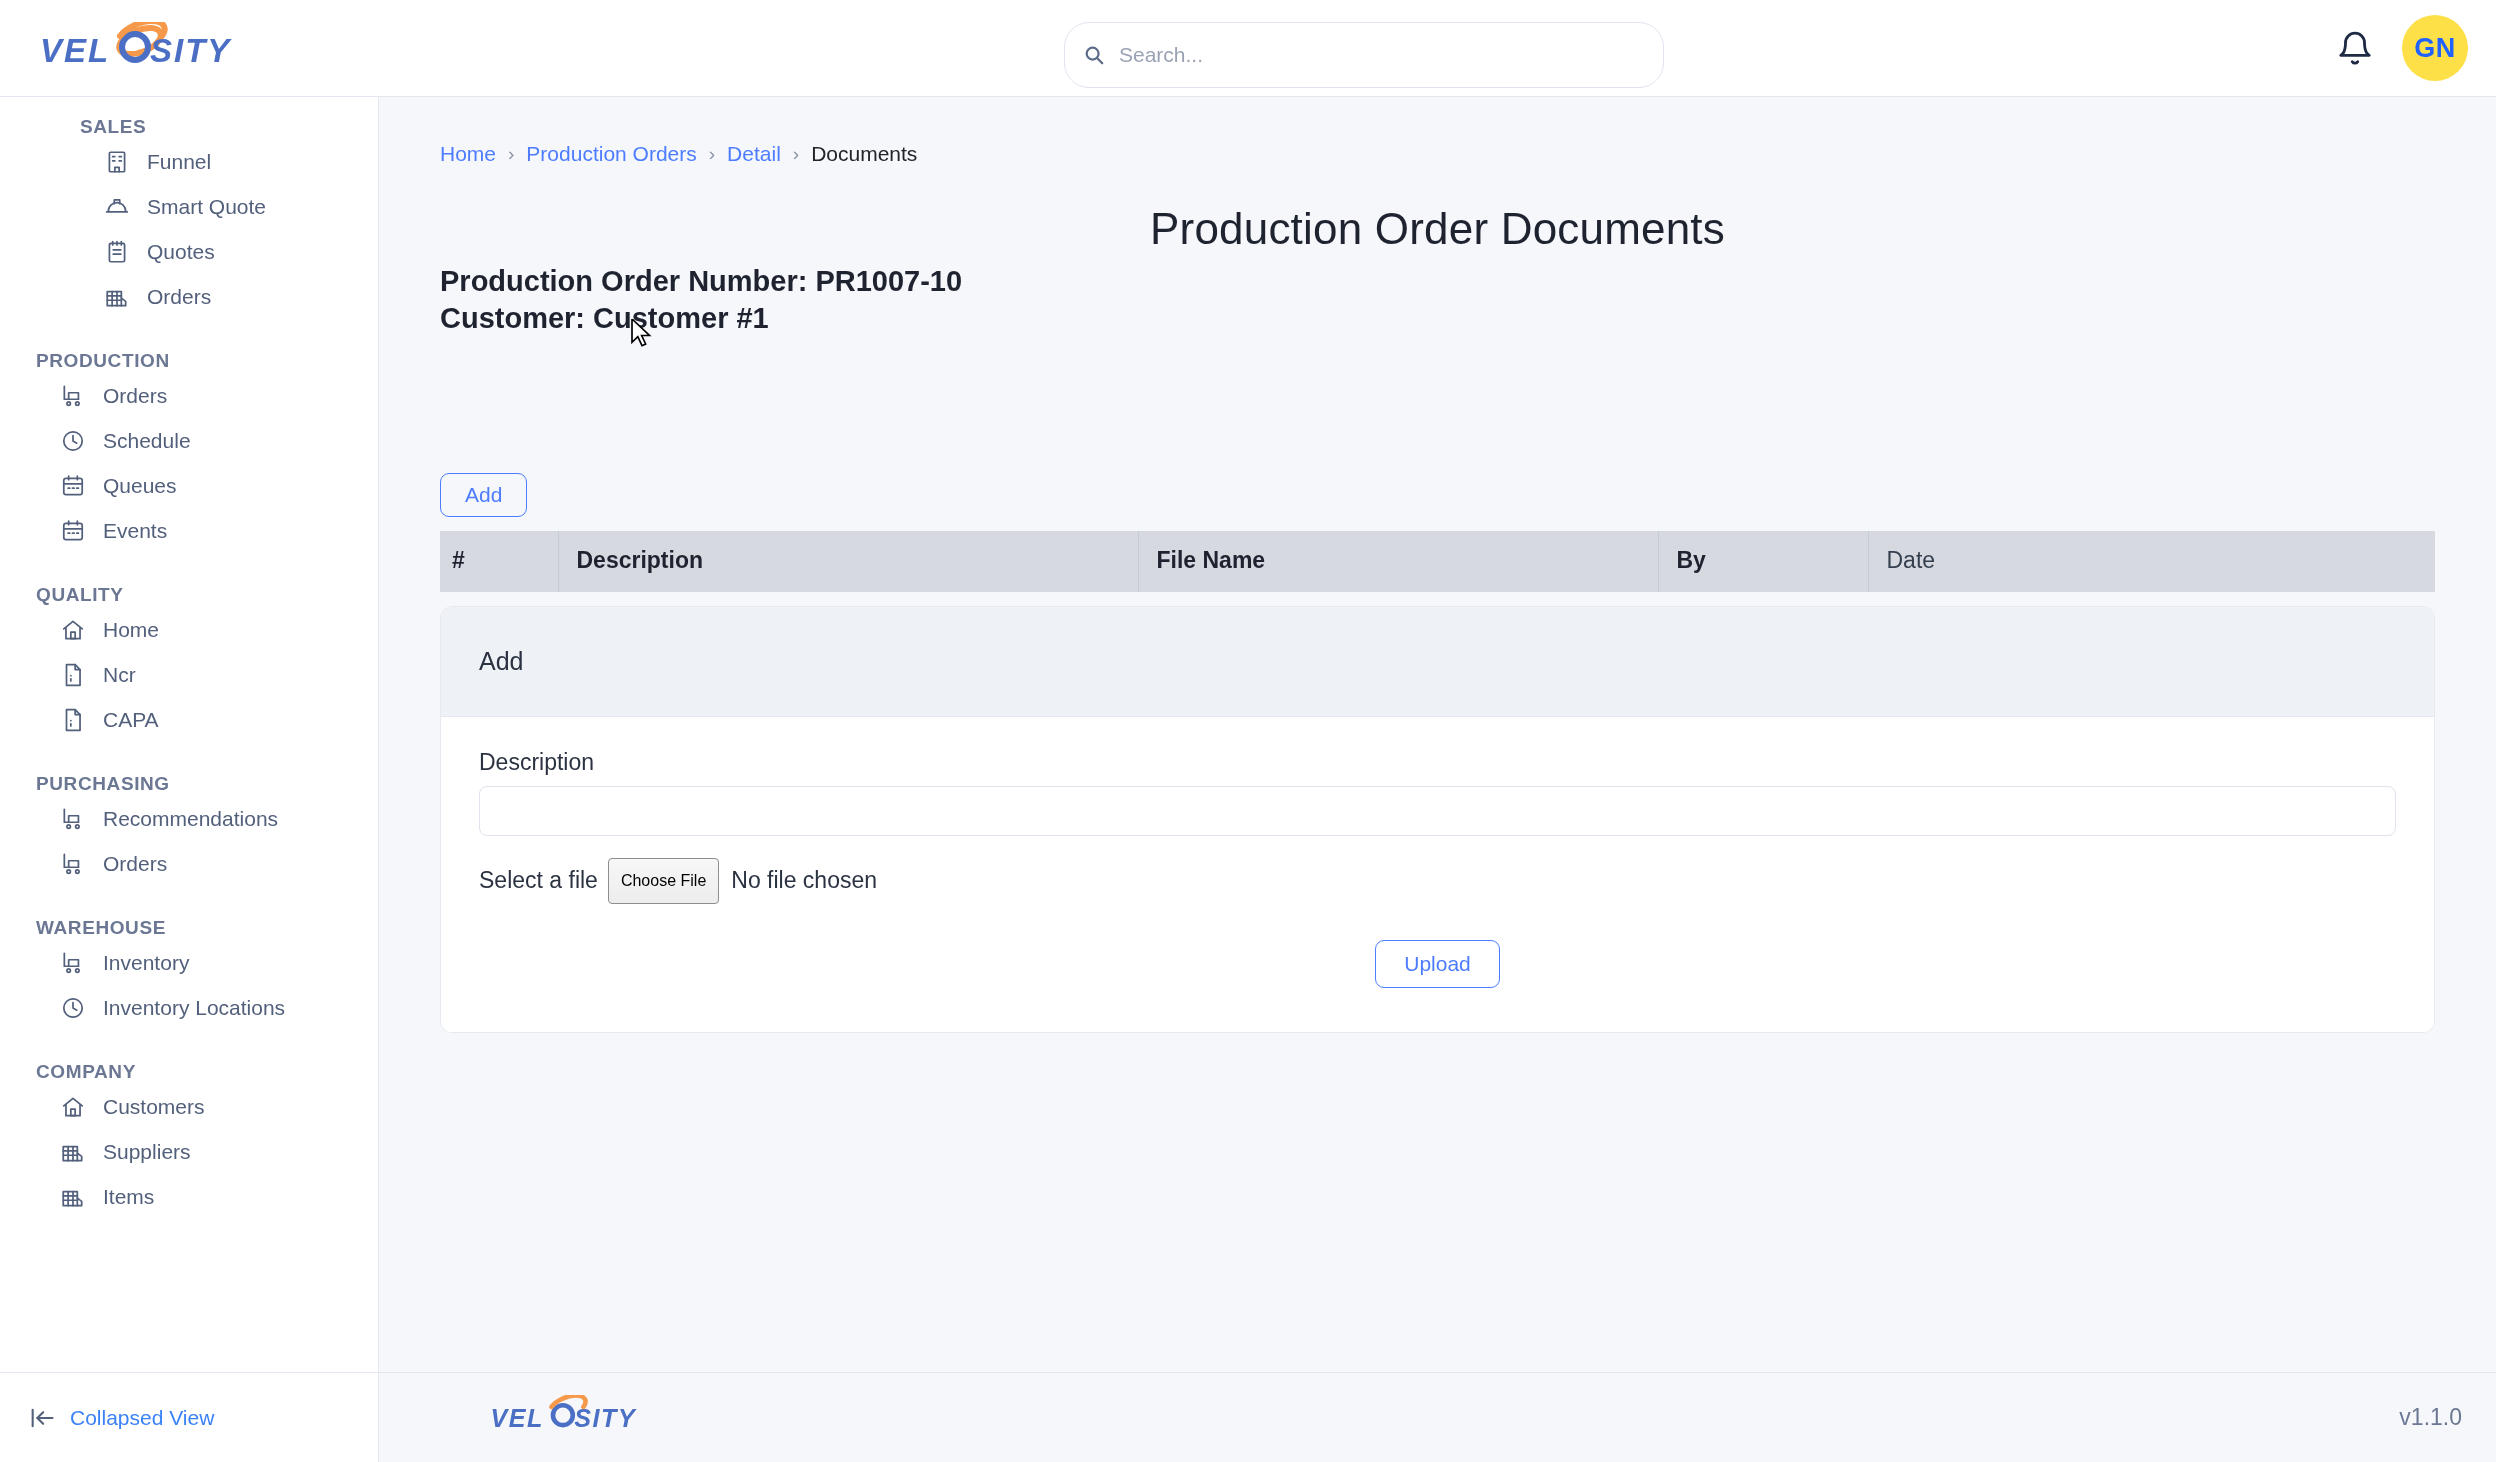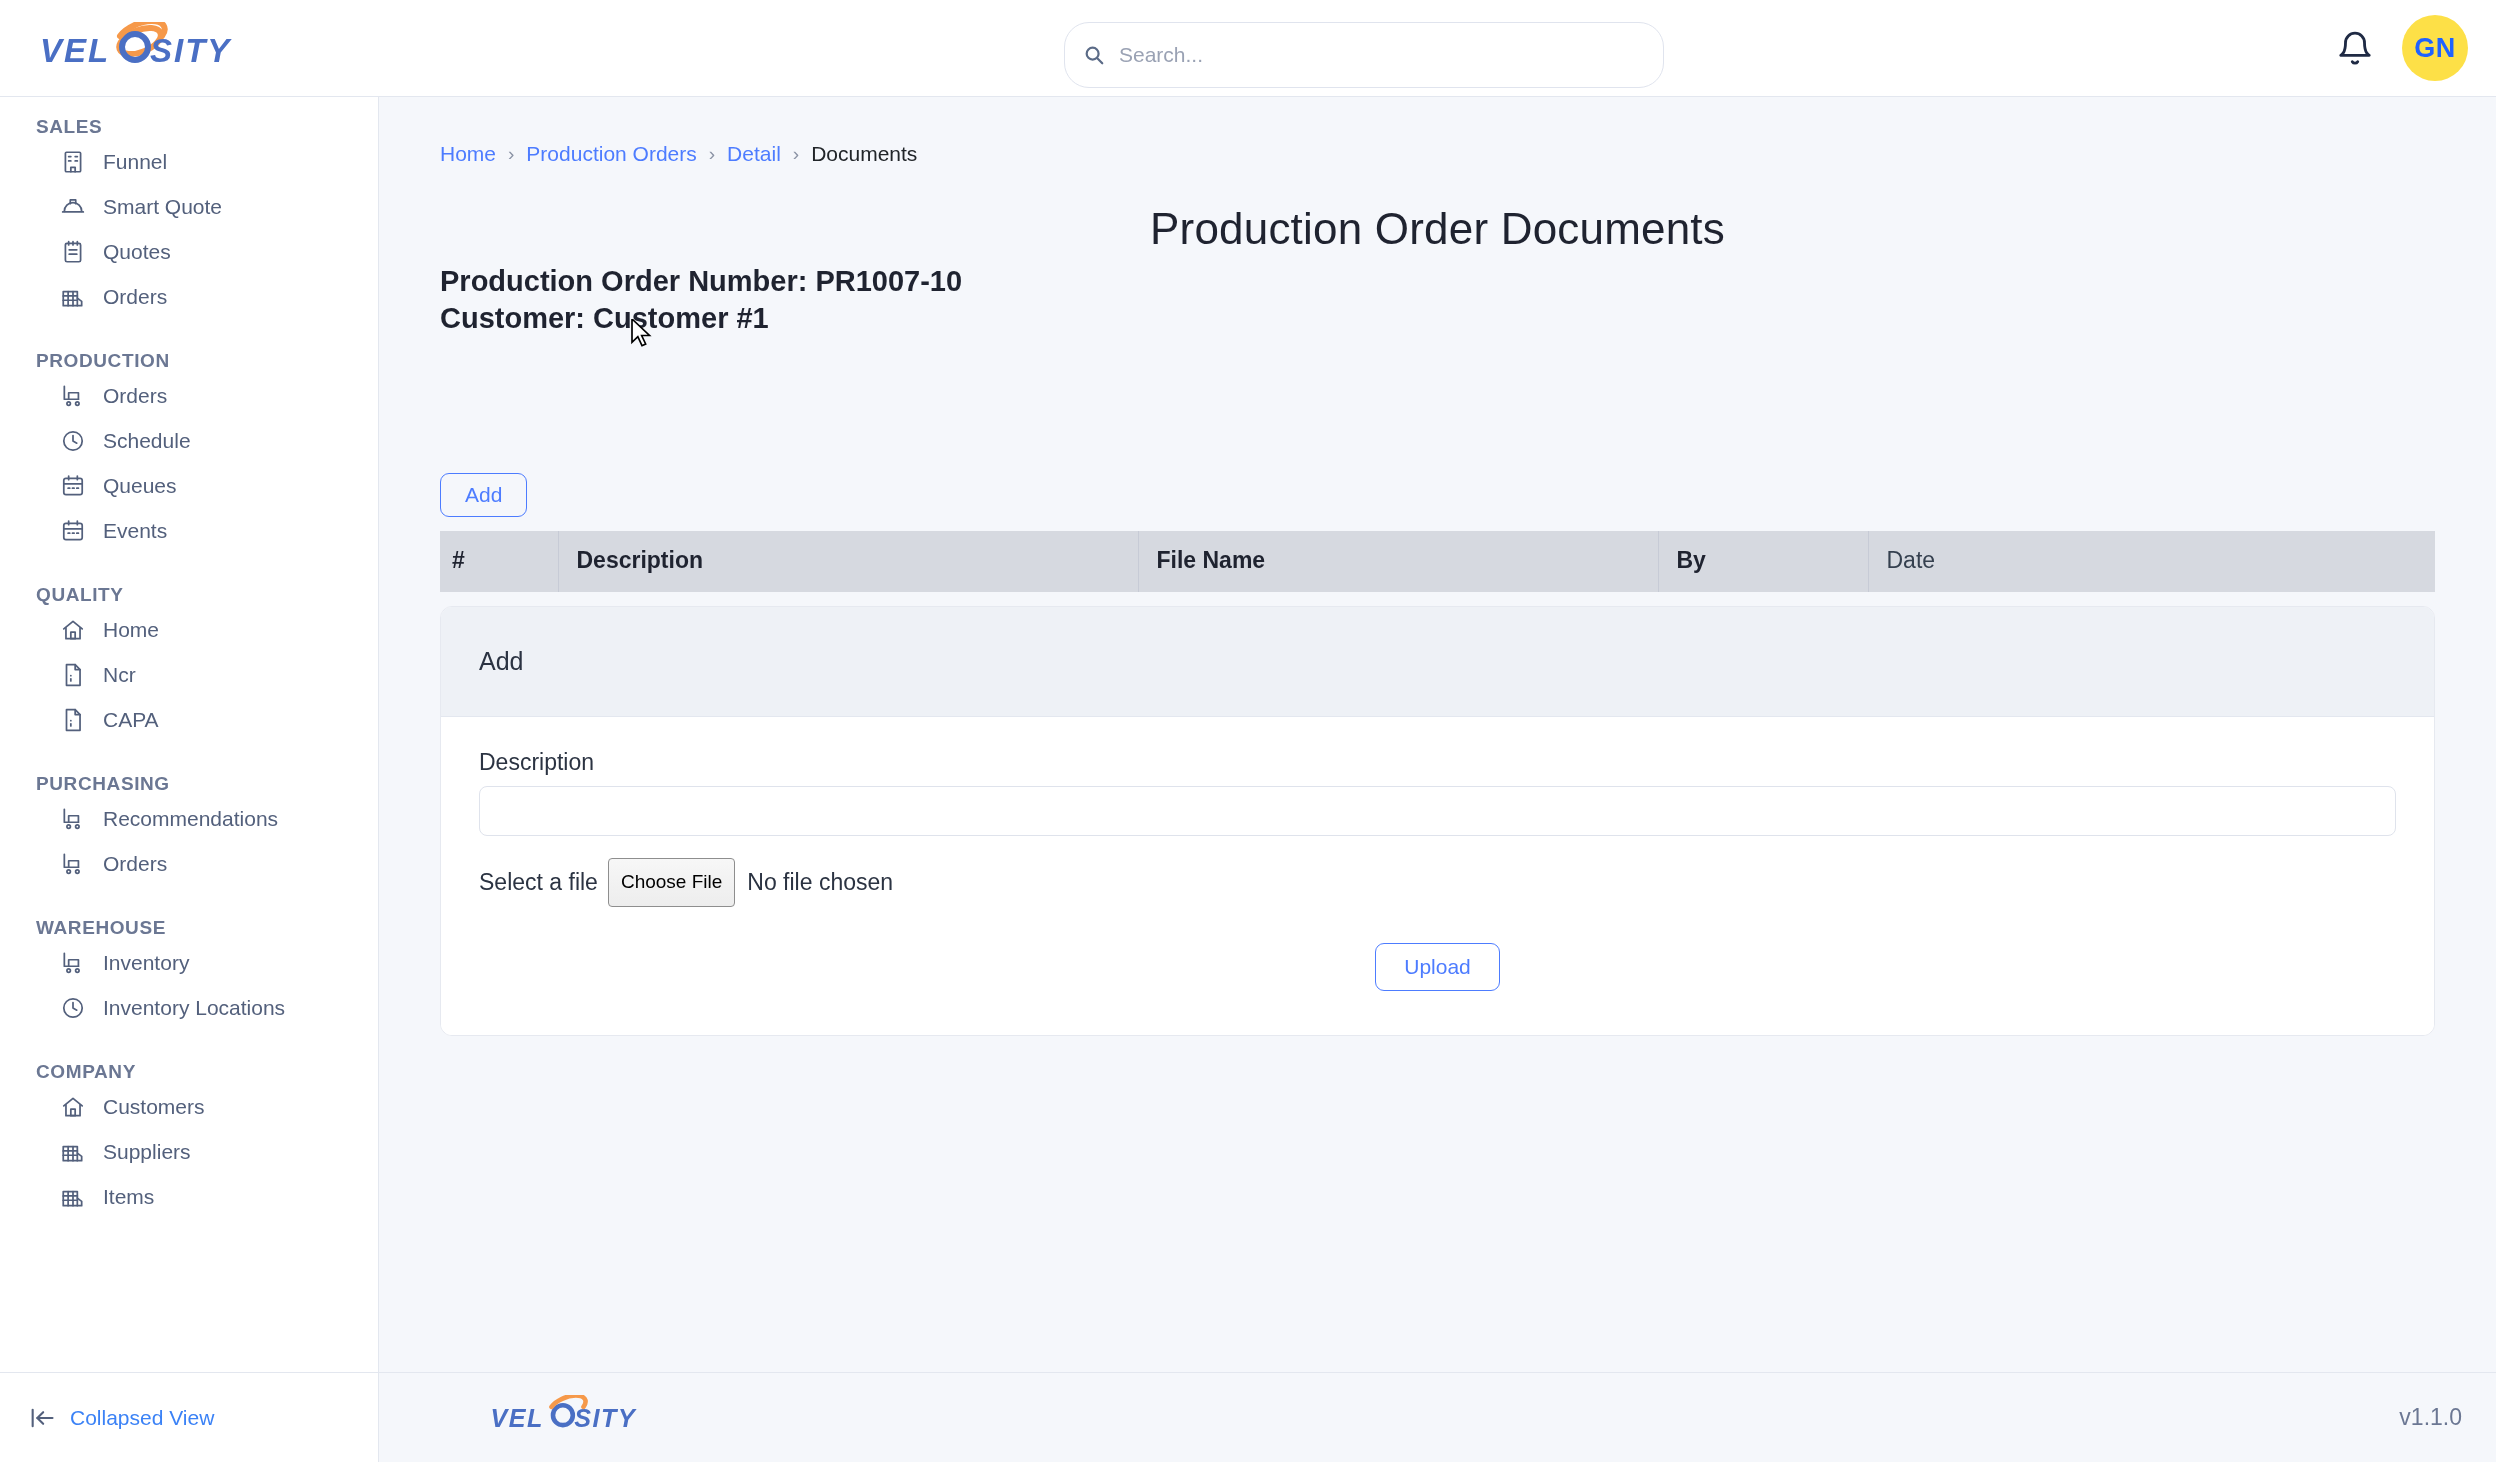--- a/index.html
+++ b/index.html
@@ -173,21 +173,21 @@
     color: #2b3342; outline: none; background: #fff;
   }
 
   .file-row {
     display: flex; align-items: center;
     margin-top: 22px; font-size: 23px; color: #2b3342;
   }
   .file-label { margin-right: 10px; }
   .choose-file-btn {
     font-family: "Liberation Sans", sans-serif;
-    font-size: 19px; color: #000;
+    font-size: 16px; color: #000;
     background: linear-gradient(#f7f7f7, #ededed);
     border: 1px solid #8e8e8e; border-radius: 4px;
     padding: 13px 12px; cursor: pointer; line-height: 1.1;
   }
   .file-status { margin-left: 12px; color: #2b3342; font-size: 23px; }
 
   .upload-row { display: flex; justify-content: center; margin-top: 36px; }
   .upload-button {
     padding: 11px 28px; font-size: 21px; color: #4d7cff;
     background: #ffffff; border: 1px solid #4d7cff; border-radius: 9px;
@@ -238,21 +238,21 @@
   </svg>
 
   <div class="avatar">
     <span>GN</span>
   </div>
 </div>
 
 <nav class="sidebar">
   <div style="height:18px"></div>
   <div id="sidebar-groups">
-      <div class="nav-group" style="margin-top: 0px;">
+      <div class="nav-group" style="margin-top: 0px; margin-left: 44px;">
         <div class="nav-section-title">SALES</div>
         <div class="nav-item">
           <svg viewBox="0 0 24 24" fill="none" stroke="currentColor" stroke-width="1.6" stroke-linecap="round" stroke-linejoin="round" class="nav-ico">
             <rect x="5" y="3" width="14" height="18" rx="1"></rect>
             <line x1="8" y1="7" x2="10" y2="7"></line>
             <line x1="14" y1="7" x2="16" y2="7"></line>
             <line x1="8" y1="11" x2="10" y2="11"></line>
             <line x1="14" y1="11" x2="16" y2="11"></line>
             <path d="M10 21v-4h4v4"></path>
           </svg>

